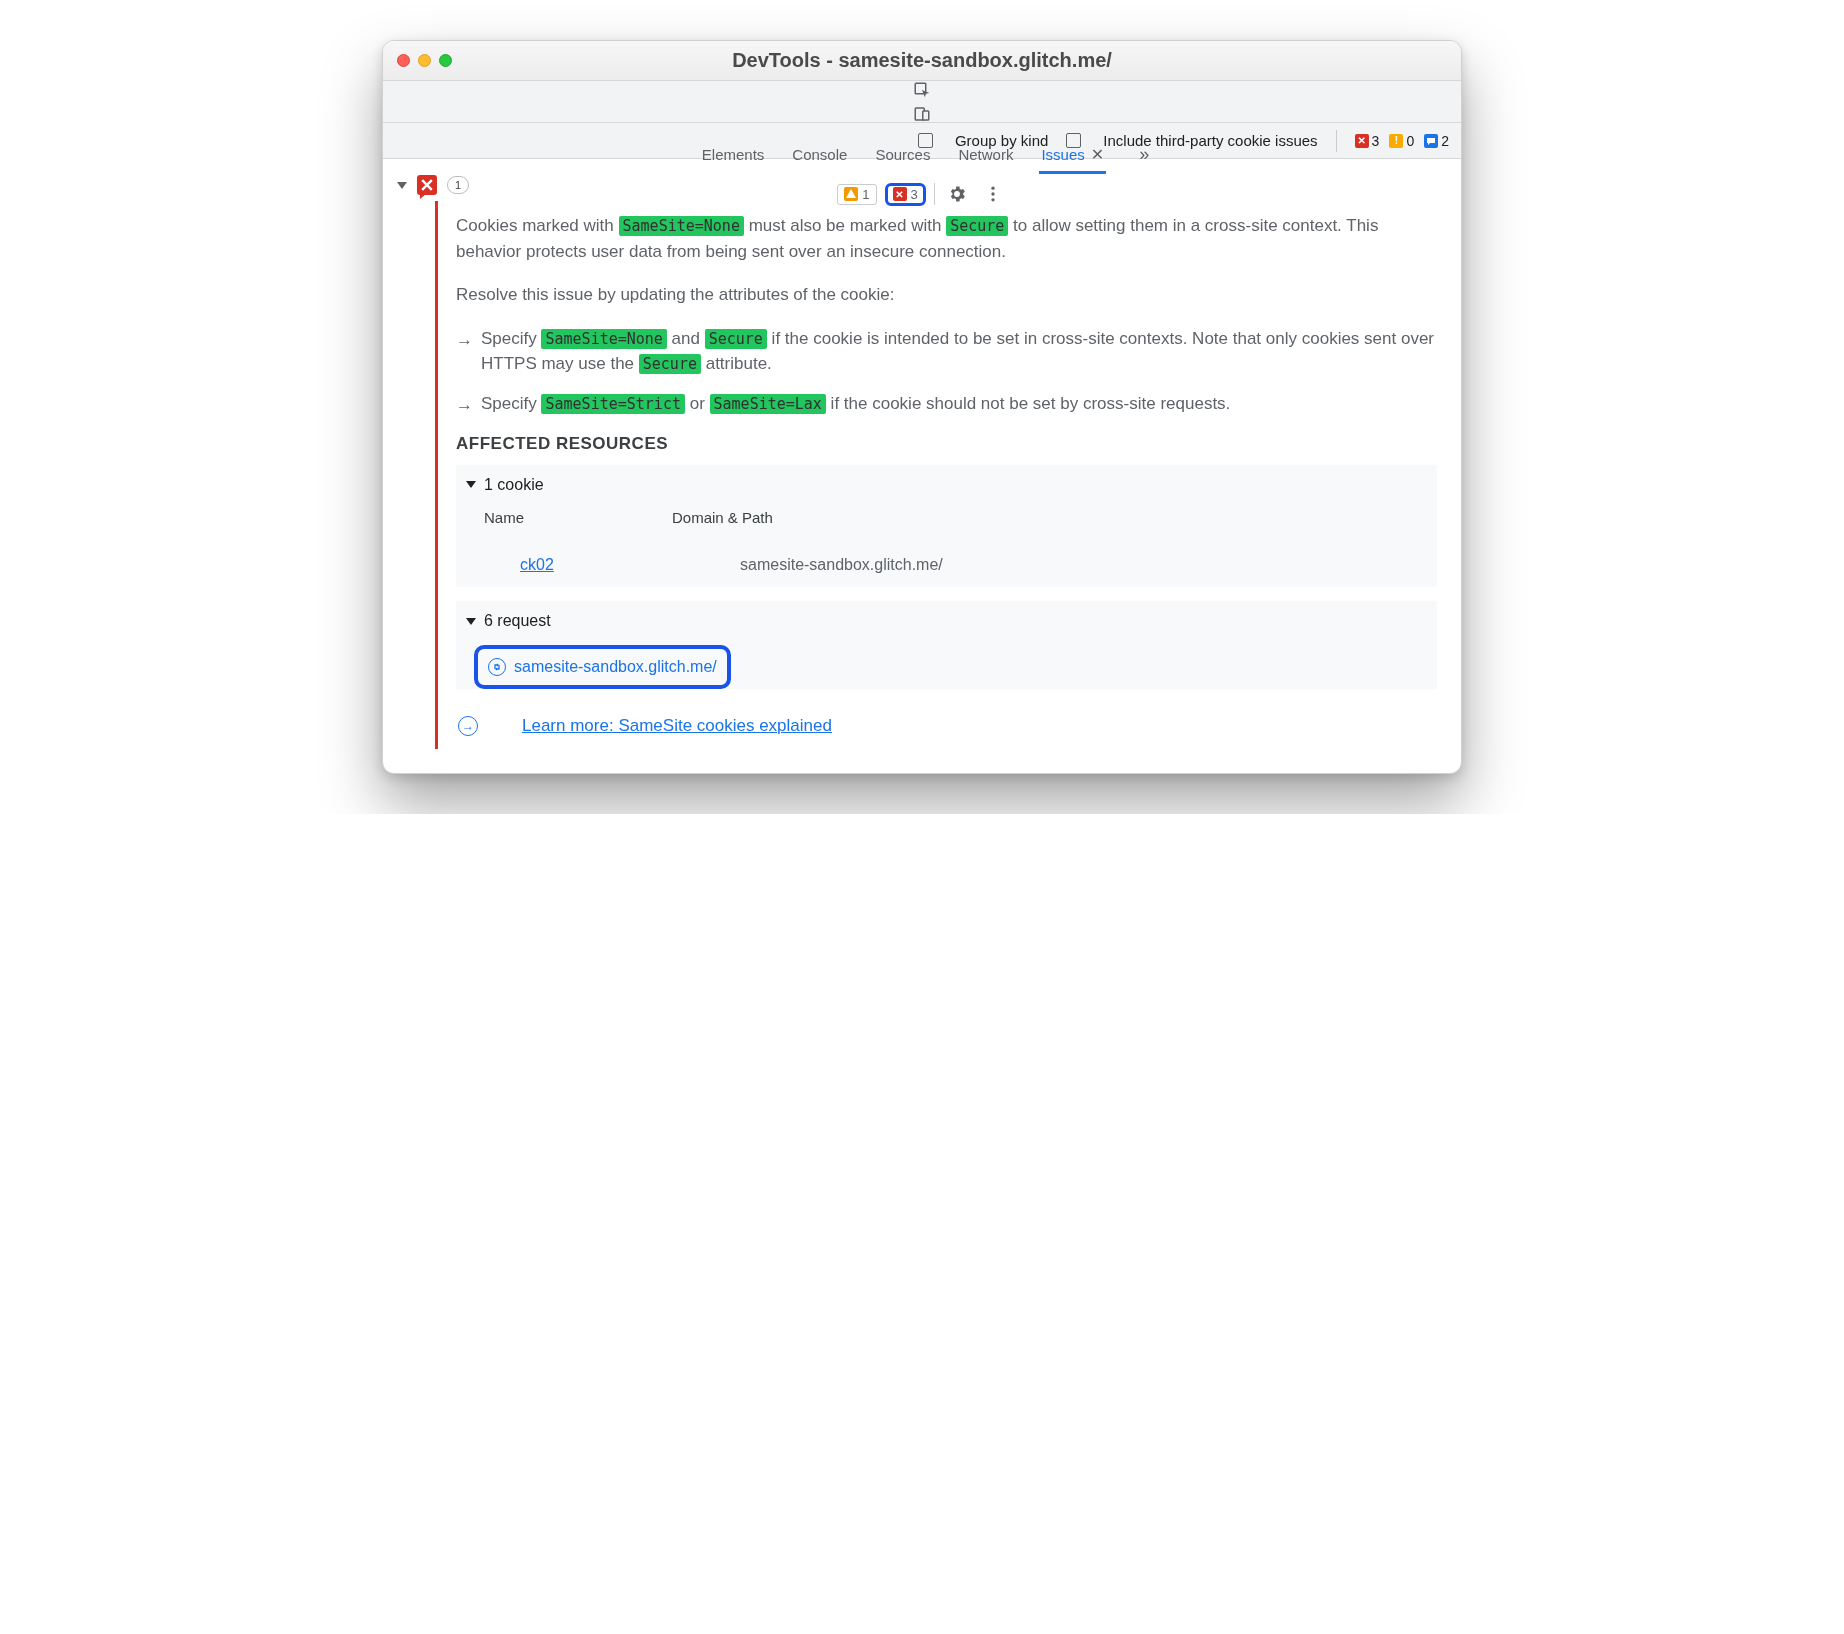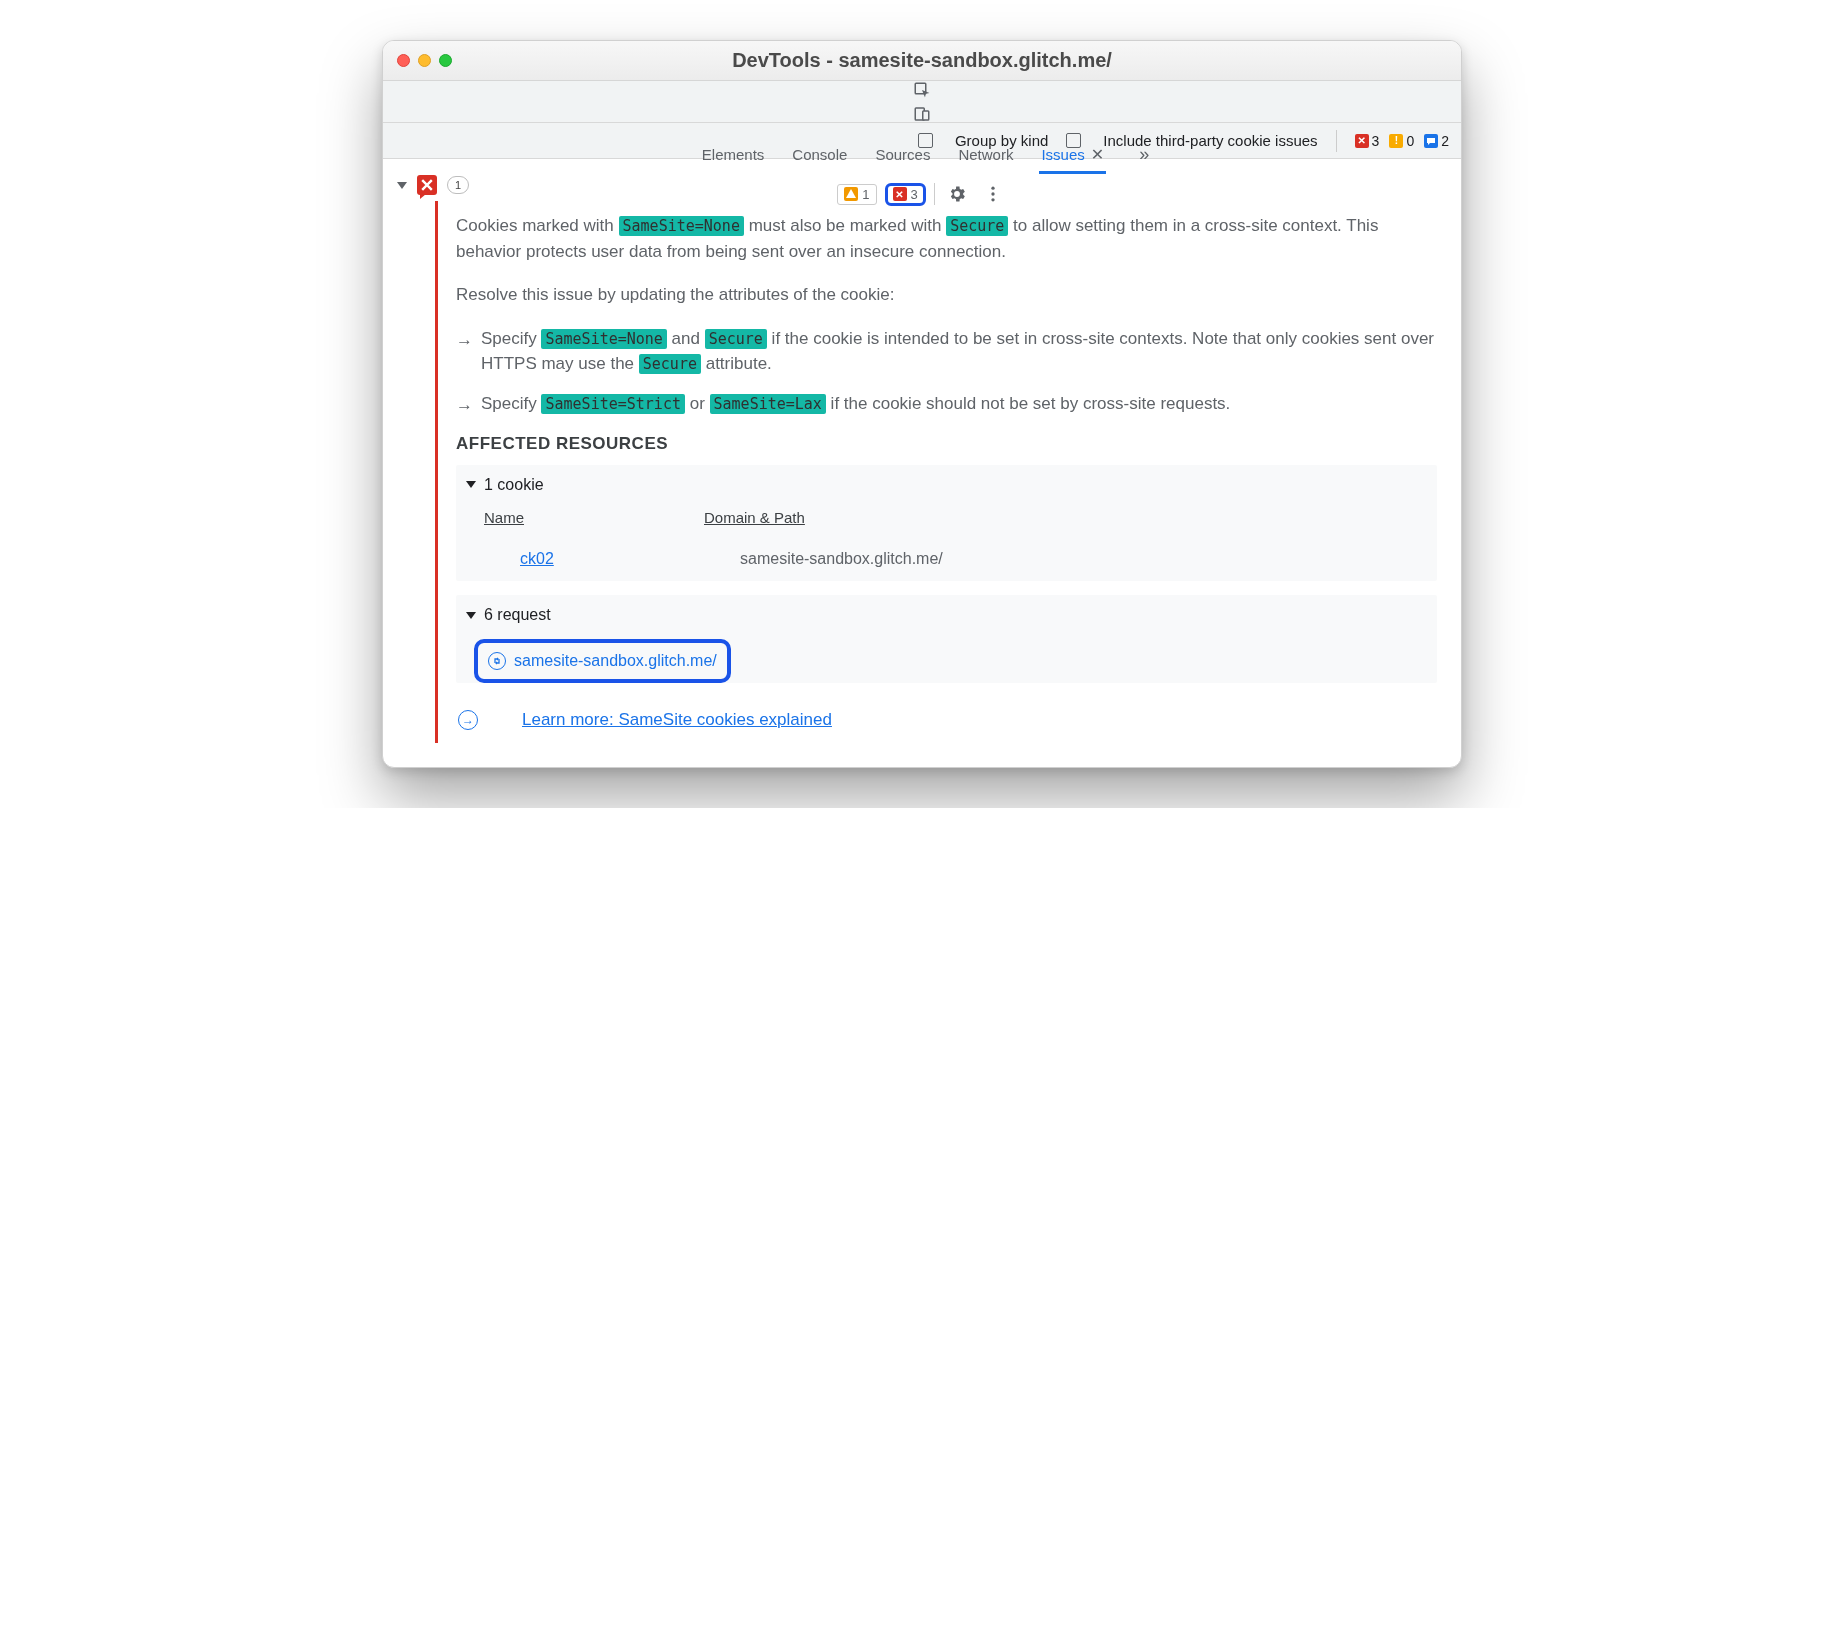--- a/index.html
+++ b/index.html
@@ -155,21 +155,21 @@
     border-left: 3px solid #d93025;
     padding: 12px 14px 6px 18px;
     color:#5f6368;
     font-size:17px;
     line-height:1.5;
   }
   .issue-body p { margin-bottom: 18px; }
   .issue-body .bullet { display:flex; gap:8px; margin-bottom:14px; }
   .arrow { color:#5f6368; margin-top:1px; }
   code {
-    background:#14b8a6;
+    background:#22c55e;
     font-family: ui-monospace, Menlo, Consolas, monospace;
     font-size:15px;
     padding:1px 4px;
     border-radius:2px;
     color:#303030;
   }
   .section-h {
     font-size:17px; letter-spacing:0.5px; font-weight:700;
     color:#3c4043; text-transform:uppercase;
     margin: 12px 0 8px 0;
@@ -184,21 +184,21 @@
     padding:8px 10px;font-size:16px;color:#202124;
     cursor:pointer;
   }
   .res-head .tri {
     width:0;height:0;
     border-left:5px solid transparent;
     border-right:5px solid transparent;
     border-top:7px solid #202124;
   }
   .res-table { padding: 2px 10px 10px 28px; }
-  .res-table .hdr { display:flex; gap:60px; font-size:15px; color:#3c4043; margin-bottom:18px;text-decoration:underline; }
+  .res-table .hdr { display:flex; gap:28px; font-size:15px; color:#3c4043; margin-bottom:24px; }
   .res-table .hdr .c1 { width:160px; }
   .res-table .row { display:flex; gap:60px; font-size:16px; }
   .res-table .row .c1 { width:160px; }
   .link { color:#1a73e8; text-decoration:underline; cursor:pointer;margin-left:36px; }
 
   .req-item {
     display:flex;align-items:center;gap:8px;
     margin: 4px 10px 10px 18px;
     padding: 6px 10px;
     border: 4px solid #1a53e8;

